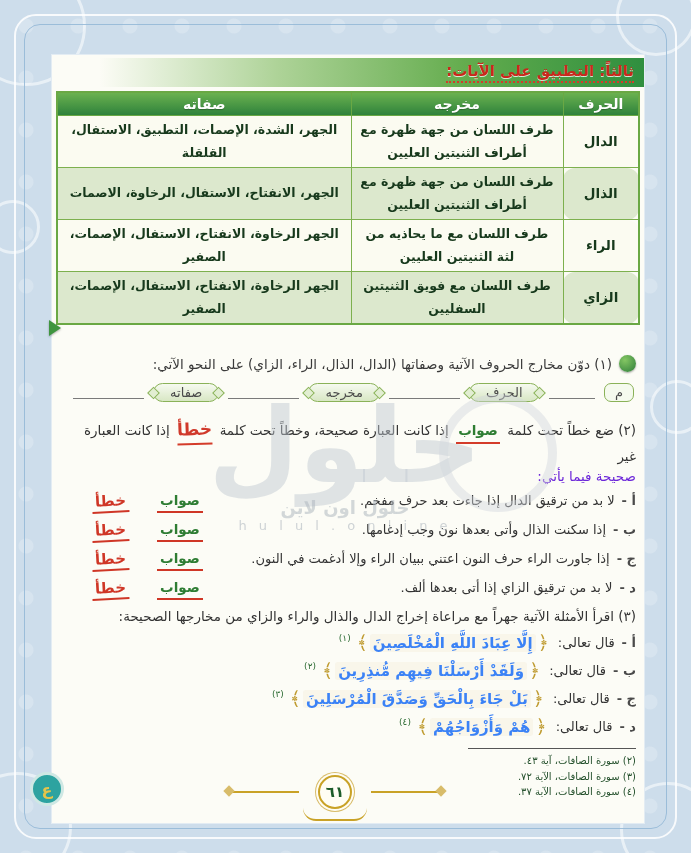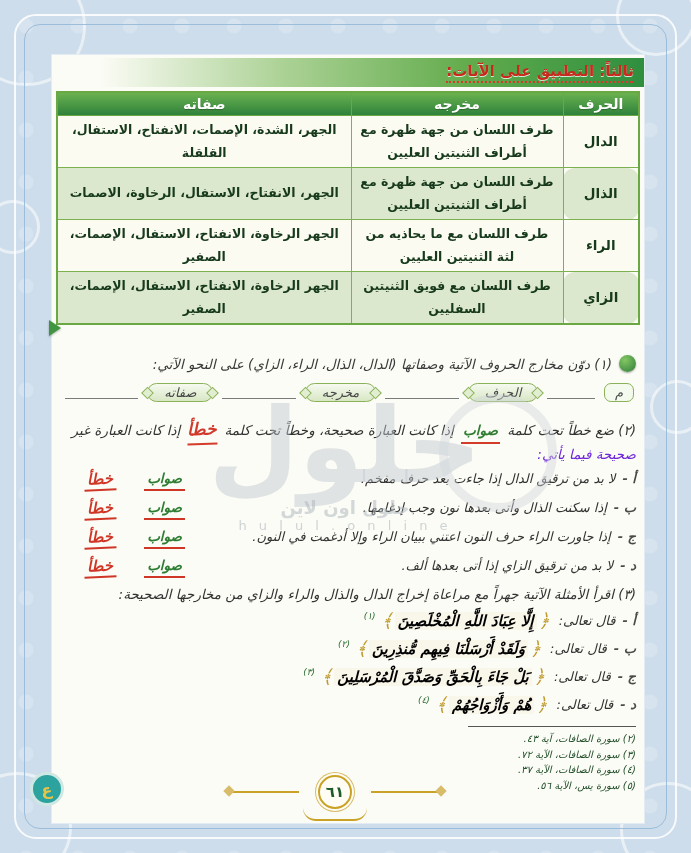--- a/index.html
+++ b/index.html
@@ -61,21 +61,21 @@
   .main-table tr.even td{ background:#dce8cd; }
   .main-table td.cell-letter{ font-size:13.5px;border-radius:12px; }
 
   .marker-triangle{
     position:absolute; left:-3px; top:265px; width:0; height:0;
     border-top:8px solid transparent; border-bottom:8px solid transparent;
     border-left:12px solid #3f9540; filter:drop-shadow(0 1px 1px rgba(0,0,0,0.3));
   }
 
   
-  .bodytext{ position:absolute; top:300px; left:2px; right:8px; color:#333;font-style:italic; }
+  .bodytext{ position:absolute; top:300px; left:10px; right:8px; color:#333; }
 
   .ex1-line{ display:flex; align-items:center; font-size:13.5px; }
   .num-badge{
     flex:0 0 auto; width:17px; height:17px; border-radius:50%;
     background:radial-gradient(circle at 35% 30%, #84c663, #2d7d3a);
     box-shadow:0 1px 2px rgba(0,0,0,0.35); margin-left:7px;
   }
   .ex1-prompt{ color:#3a3a3a; }
 
   .form-row{ display:flex; align-items:center; margin:11px 2px 4px; }
@@ -123,21 +123,21 @@
     color:#cf3626; font-weight:bold; font-size:15px;
     border-bottom:2px solid #cf3626; padding:0 3px 1px;
     display:inline-block; transform:rotate(-3deg);
   }
 
   .ex3-heading{ margin-top:8px; font-size:13.5px; color:#333; }
   .ex3-item{ display:flex; align-items:center; margin-top:9px; font-size:13px; }
   .lead{ color:#333; margin-left:7px; }
   .bracket{ color:#bf9b30; font-size:19px; line-height:1; margin:0 2px; }
   .verse{
-    color:#000000; font-weight:bold; font-size:15px;
+    color:#3b82f6; font-weight:bold; font-size:15px;
     background:rgba(238,228,198,0.25); padding:0 3px; border-radius:3px;
   }
   .fn-ref{ font-size:9px; color:#2c6b33; margin-right:4px; align-self:flex-start; }
 
   .footnotes{ margin-top:12px; width:330px; font-size:10px; color:#24502c; line-height:1.55; }
   .fn-sep{ width:168px; border-top:1px solid #555; margin-bottom:4px; }
 
   
   .medallion{ position:absolute; left:335px; top:775px; width:220px; height:48px; transform:translateX(-50%); z-index:20; }
   .medallion .m-line{ position:absolute; top:16px; width:70px; border-top:2px solid #c9a227; }
@@ -206,21 +206,21 @@
         <tr>
           <th>الحرف</th>
           <th>مخرجه</th>
           <th>صفاته</th>
         </tr>
       </thead>
       <tbody>
         <tr class="odd">
           <td class="cell-letter">الدال</td>
           <td>طرف اللسان من جهة ظهرة مع أطراف الثنيتين العليين</td>
-          <td>الجهر، الشدة، الإصمات، الانفتاح، الاستفال، القلقلة</td>
+          <td>الجهر، الشدة، الإصمات، التطبيق، الاستفال، القلقلة</td>
         </tr>
         <tr class="even">
           <td class="cell-letter">الذال</td>
           <td>طرف اللسان من جهة ظهرة مع أطراف الثنيتين العليين</td>
           <td>الجهر، الانفتاح، الاستفال، الرخاوة، الاصمات</td>
         </tr>
         <tr class="odd">
           <td class="cell-letter">الراء</td>
           <td>طرف اللسان مع ما يحاذيه من لثة الثنيتين العليين</td>
           <td>الجهر الرخاوة، الانفتاح، الاستفال، الإصمات، الصفير</td>
@@ -328,21 +328,20 @@
         <span class="verse">هُمْ وَأَزْوَاجُهُمْ</span>
         <span class="bracket">﴾</span>
         <span class="fn-ref">(٤)</span>
       </div>
 
       <div class="footnotes">
         <div class="fn-sep"></div>
         <div class="fn">(٢) سورة الصافات، آية ٤٣.</div>
         <div class="fn">(٣) سورة الصافات، الآية ٧٢.</div>
         <div class="fn">(٤) سورة الصافات، الآية ٣٧.</div>
-        <div class="fn">(٥) سورة يس، الآية ٥٦.</div>
       </div>
 
     </div>
   </div>
 
   <div class="medallion">
     <div class="m-line r"></div>
     <div class="m-line l"></div>
     <div class="m-dot r"></div>
     <div class="m-dot l"></div>

